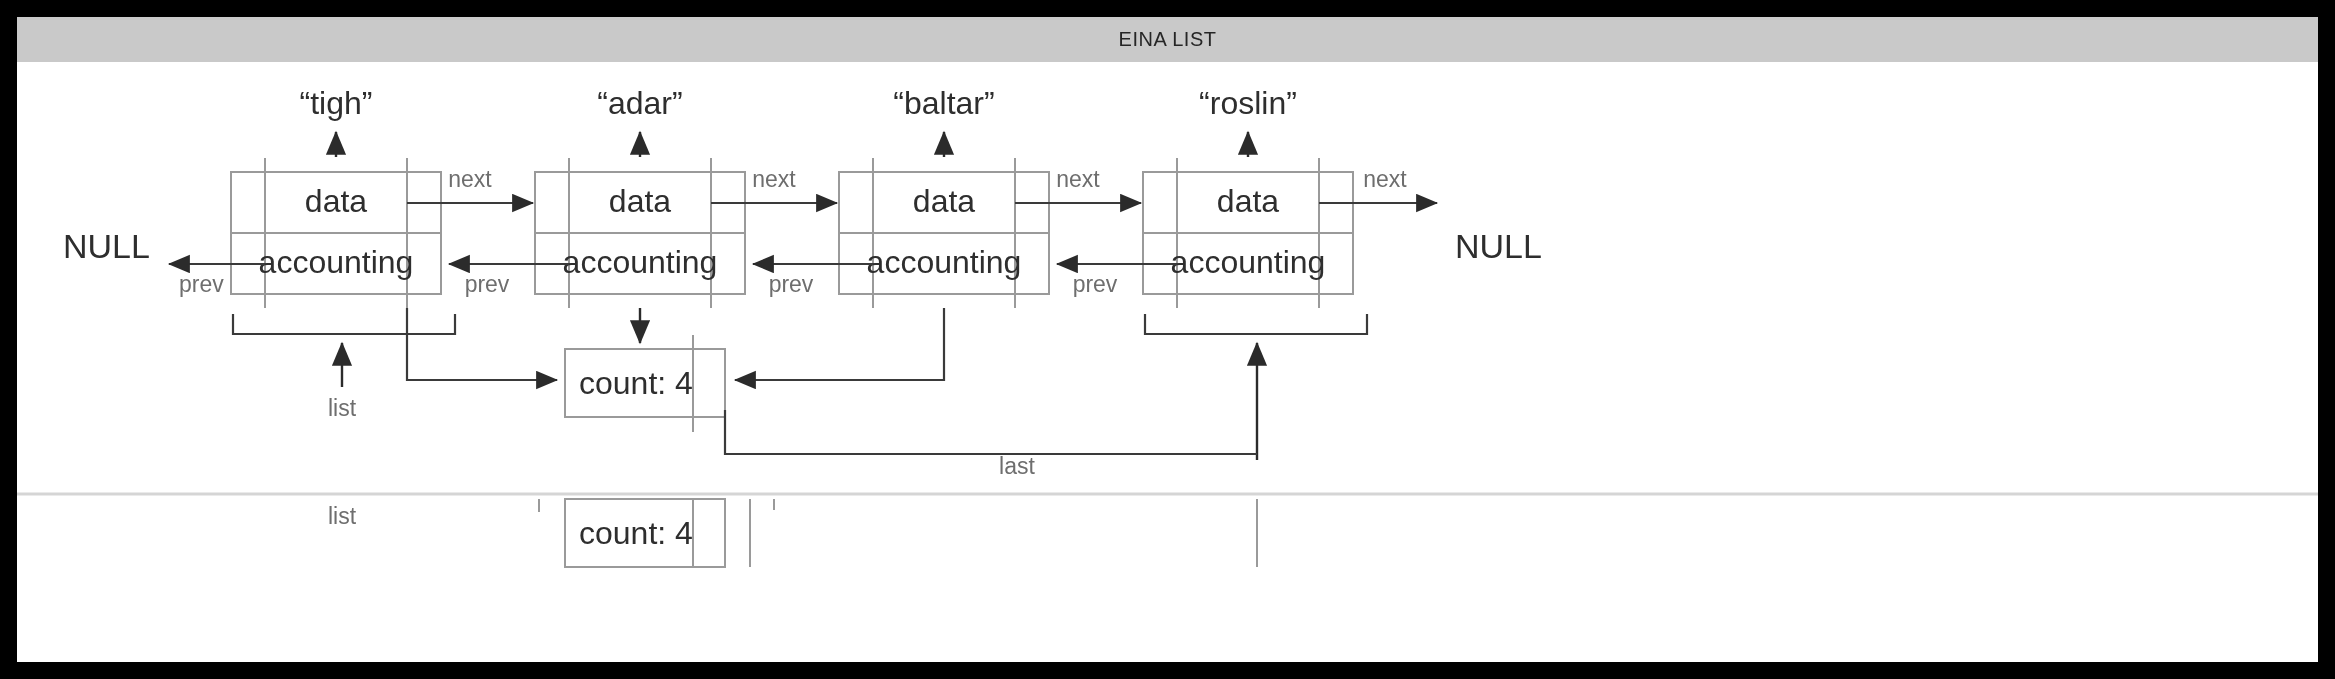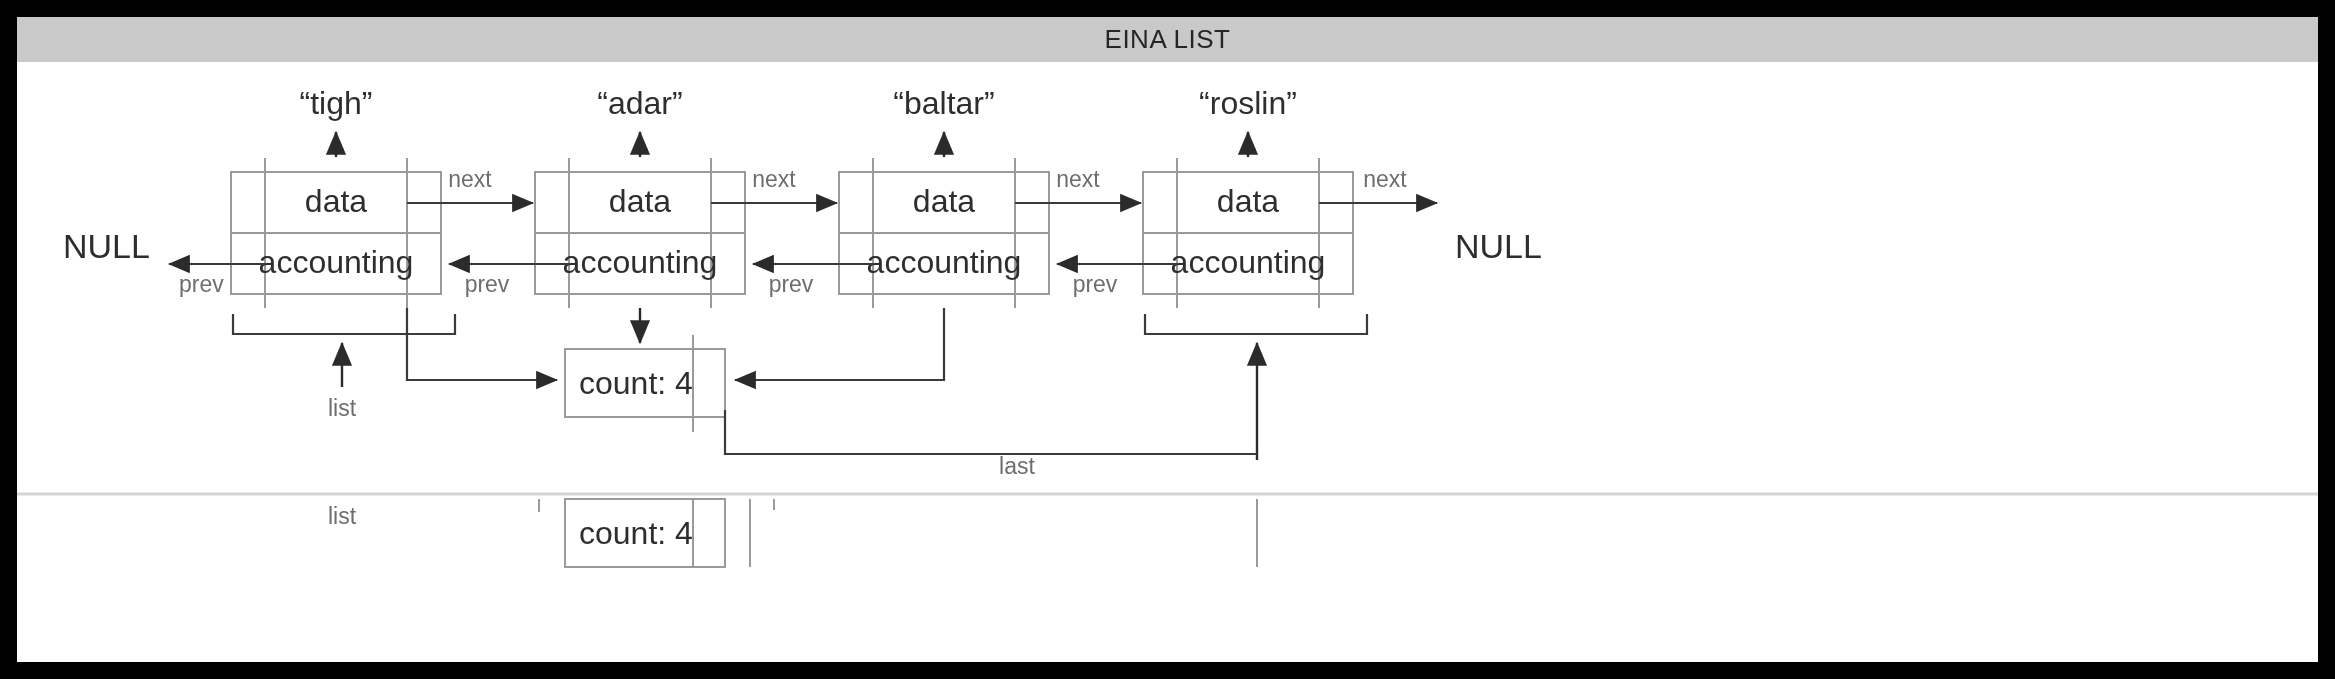--- a/index.html
+++ b/index.html
@@ -1,20 +1,20 @@
 <!DOCTYPE html>
 <html><head>
 <meta charset="utf-8">
 <style>
   html,body{margin:0;padding:0;background:#000;}
   body{width:2335px;height:679px;overflow:hidden;font-family:"Liberation Sans",sans-serif;}
   #root{position:relative;width:2335px;height:679px;background:#000;}
   .titlebar{position:absolute;left:17px;top:17px;width:2301px;height:45px;background:#c9c9c9;
             display:flex;align-items:center;justify-content:center;}
-  .titlebar .ttl{font-size:26px;color:#262626;letter-spacing:.5px;font-family:"Liberation Sans",sans-serif;}
+  .titlebar .ttl{font-size:20px;color:#262626;letter-spacing:.5px;font-family:"Liberation Sans",sans-serif;}
   .canvas{position:absolute;left:17px;top:62px;width:2301px;height:600px;background:#fff;overflow:hidden;}
   svg{position:absolute;left:0;top:0;}
   text{font-family:"Liberation Sans",sans-serif;fill:#2e2e2e;}
   .t-name{font-size:32px;}
   .t-cell{font-size:32px;}
   .t-null{font-size:34px;}
   .t-lbl{font-size:23px;fill:#6e6e6e;}
   .t-count{font-size:32px;}
   .bx{fill:none;stroke:#9a9a9a;stroke-width:2;}
   .vin{stroke:#9a9a9a;stroke-width:2;}

